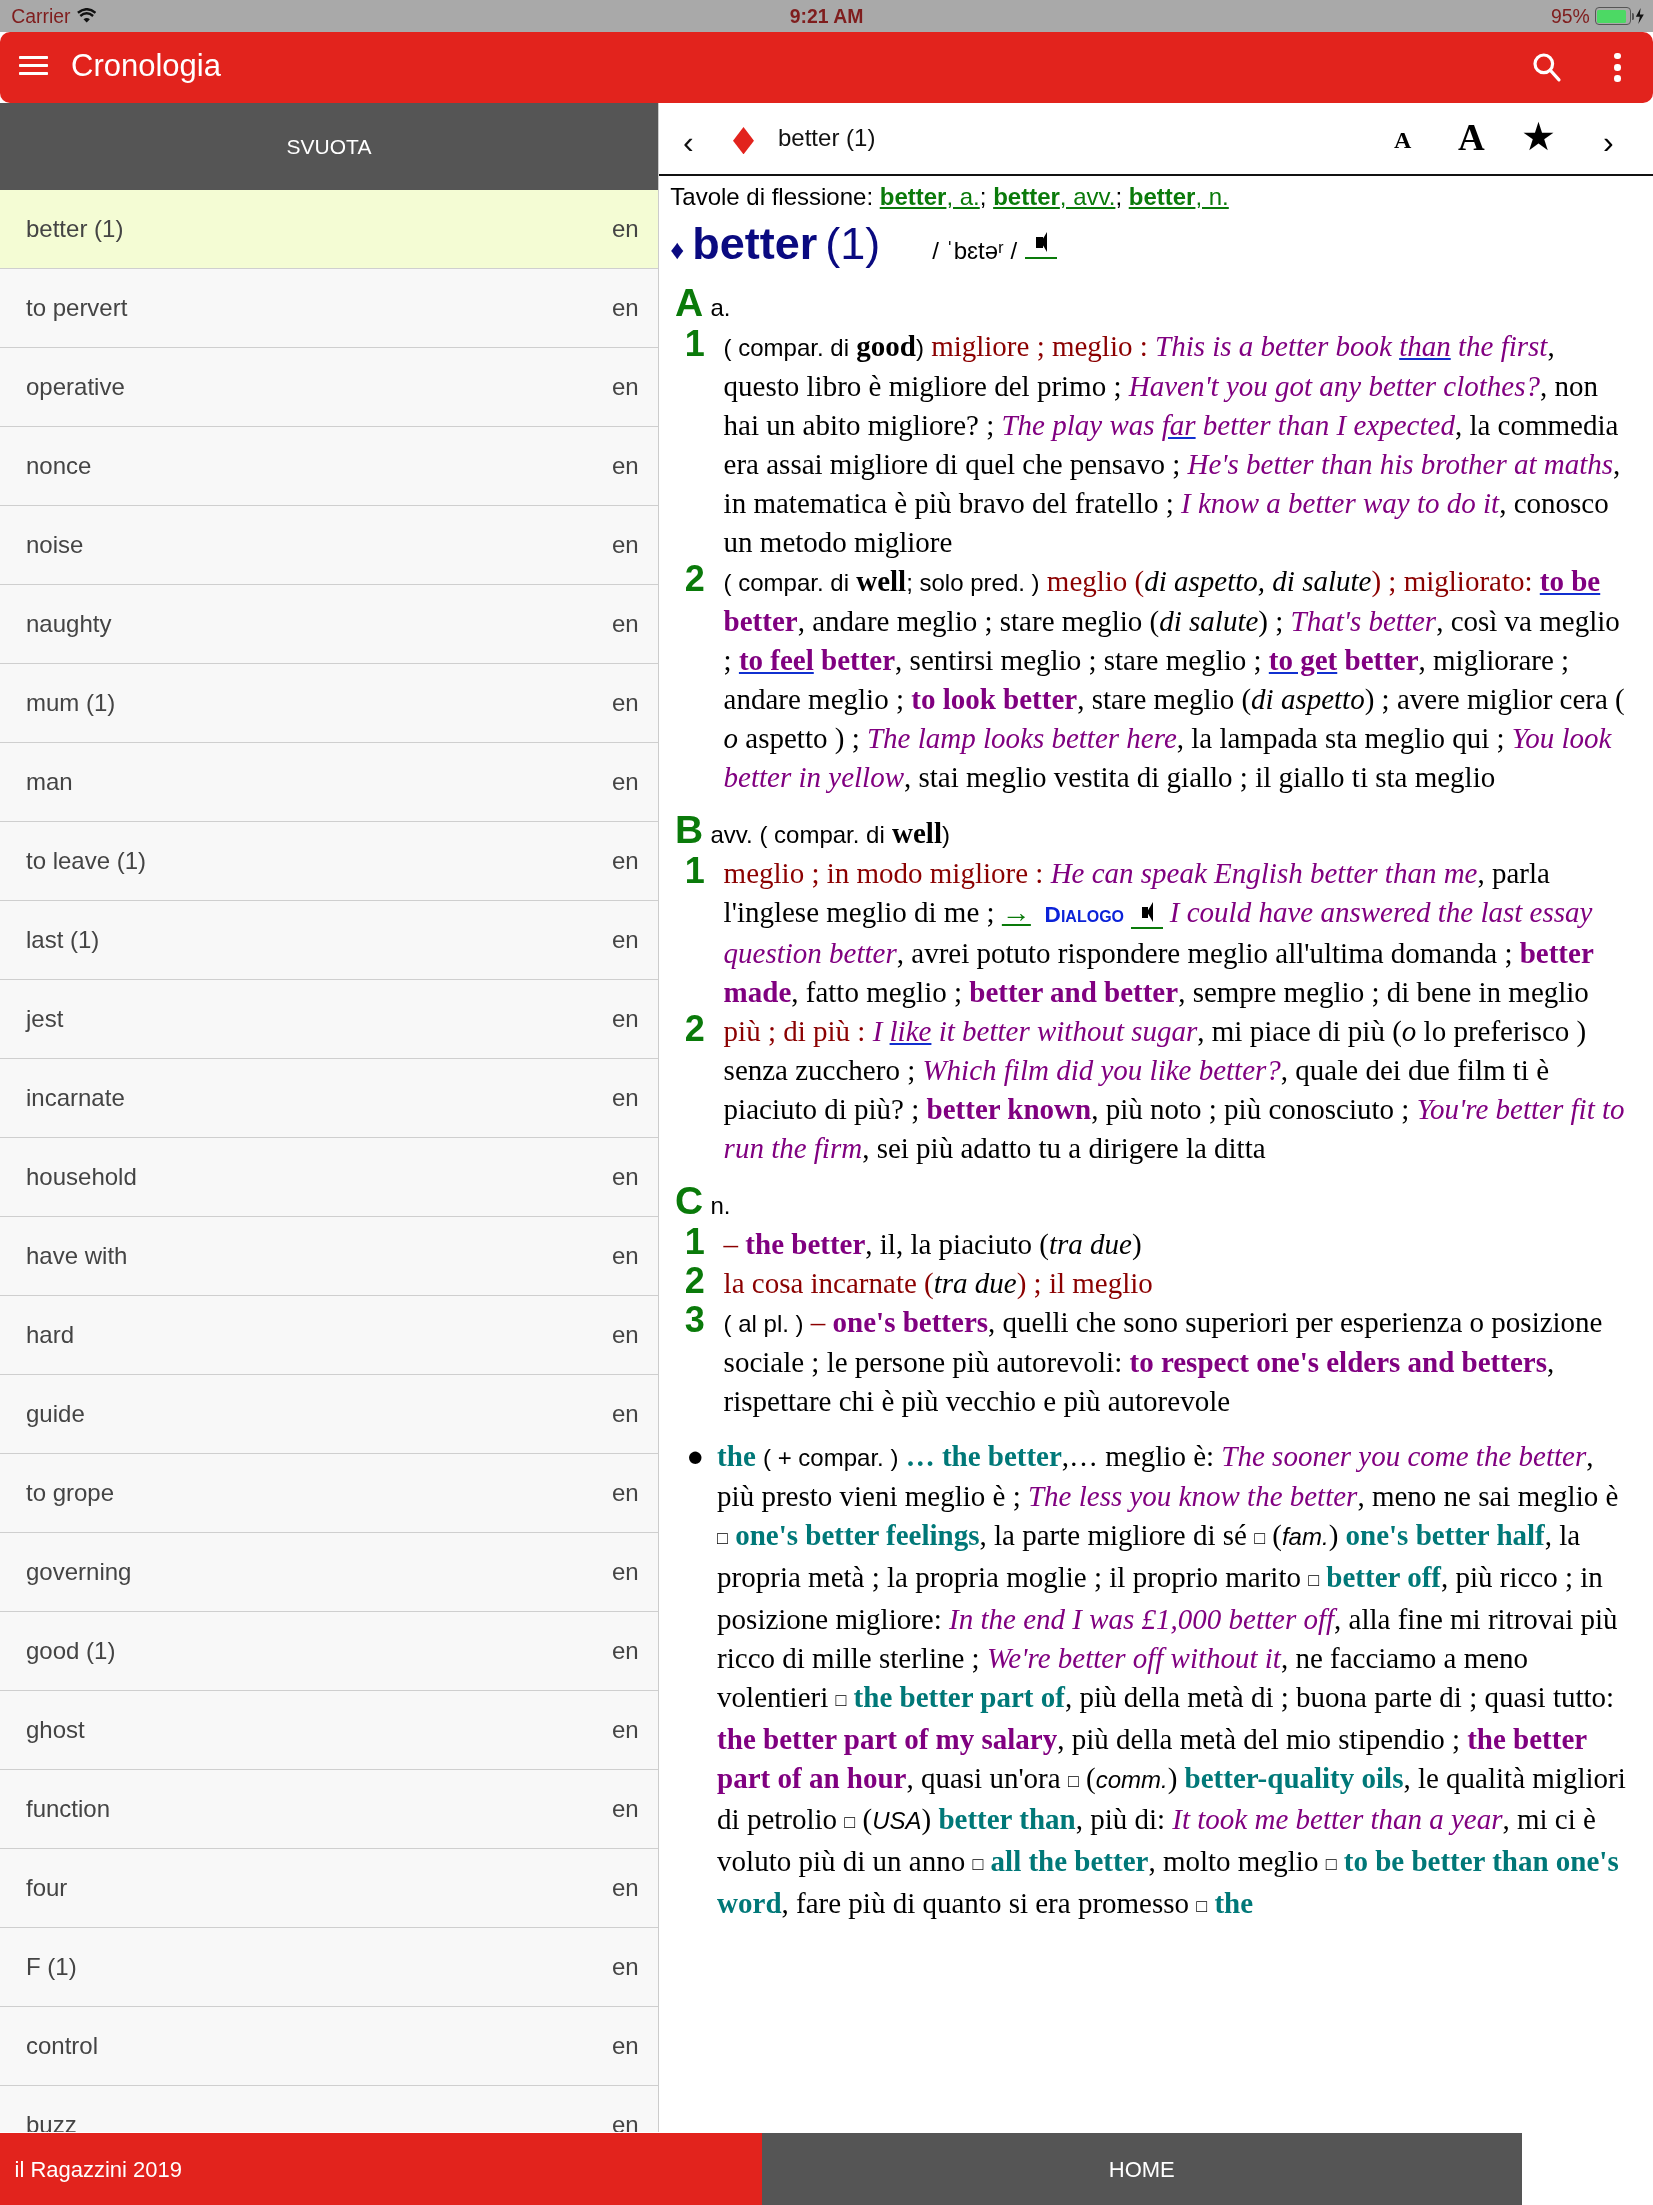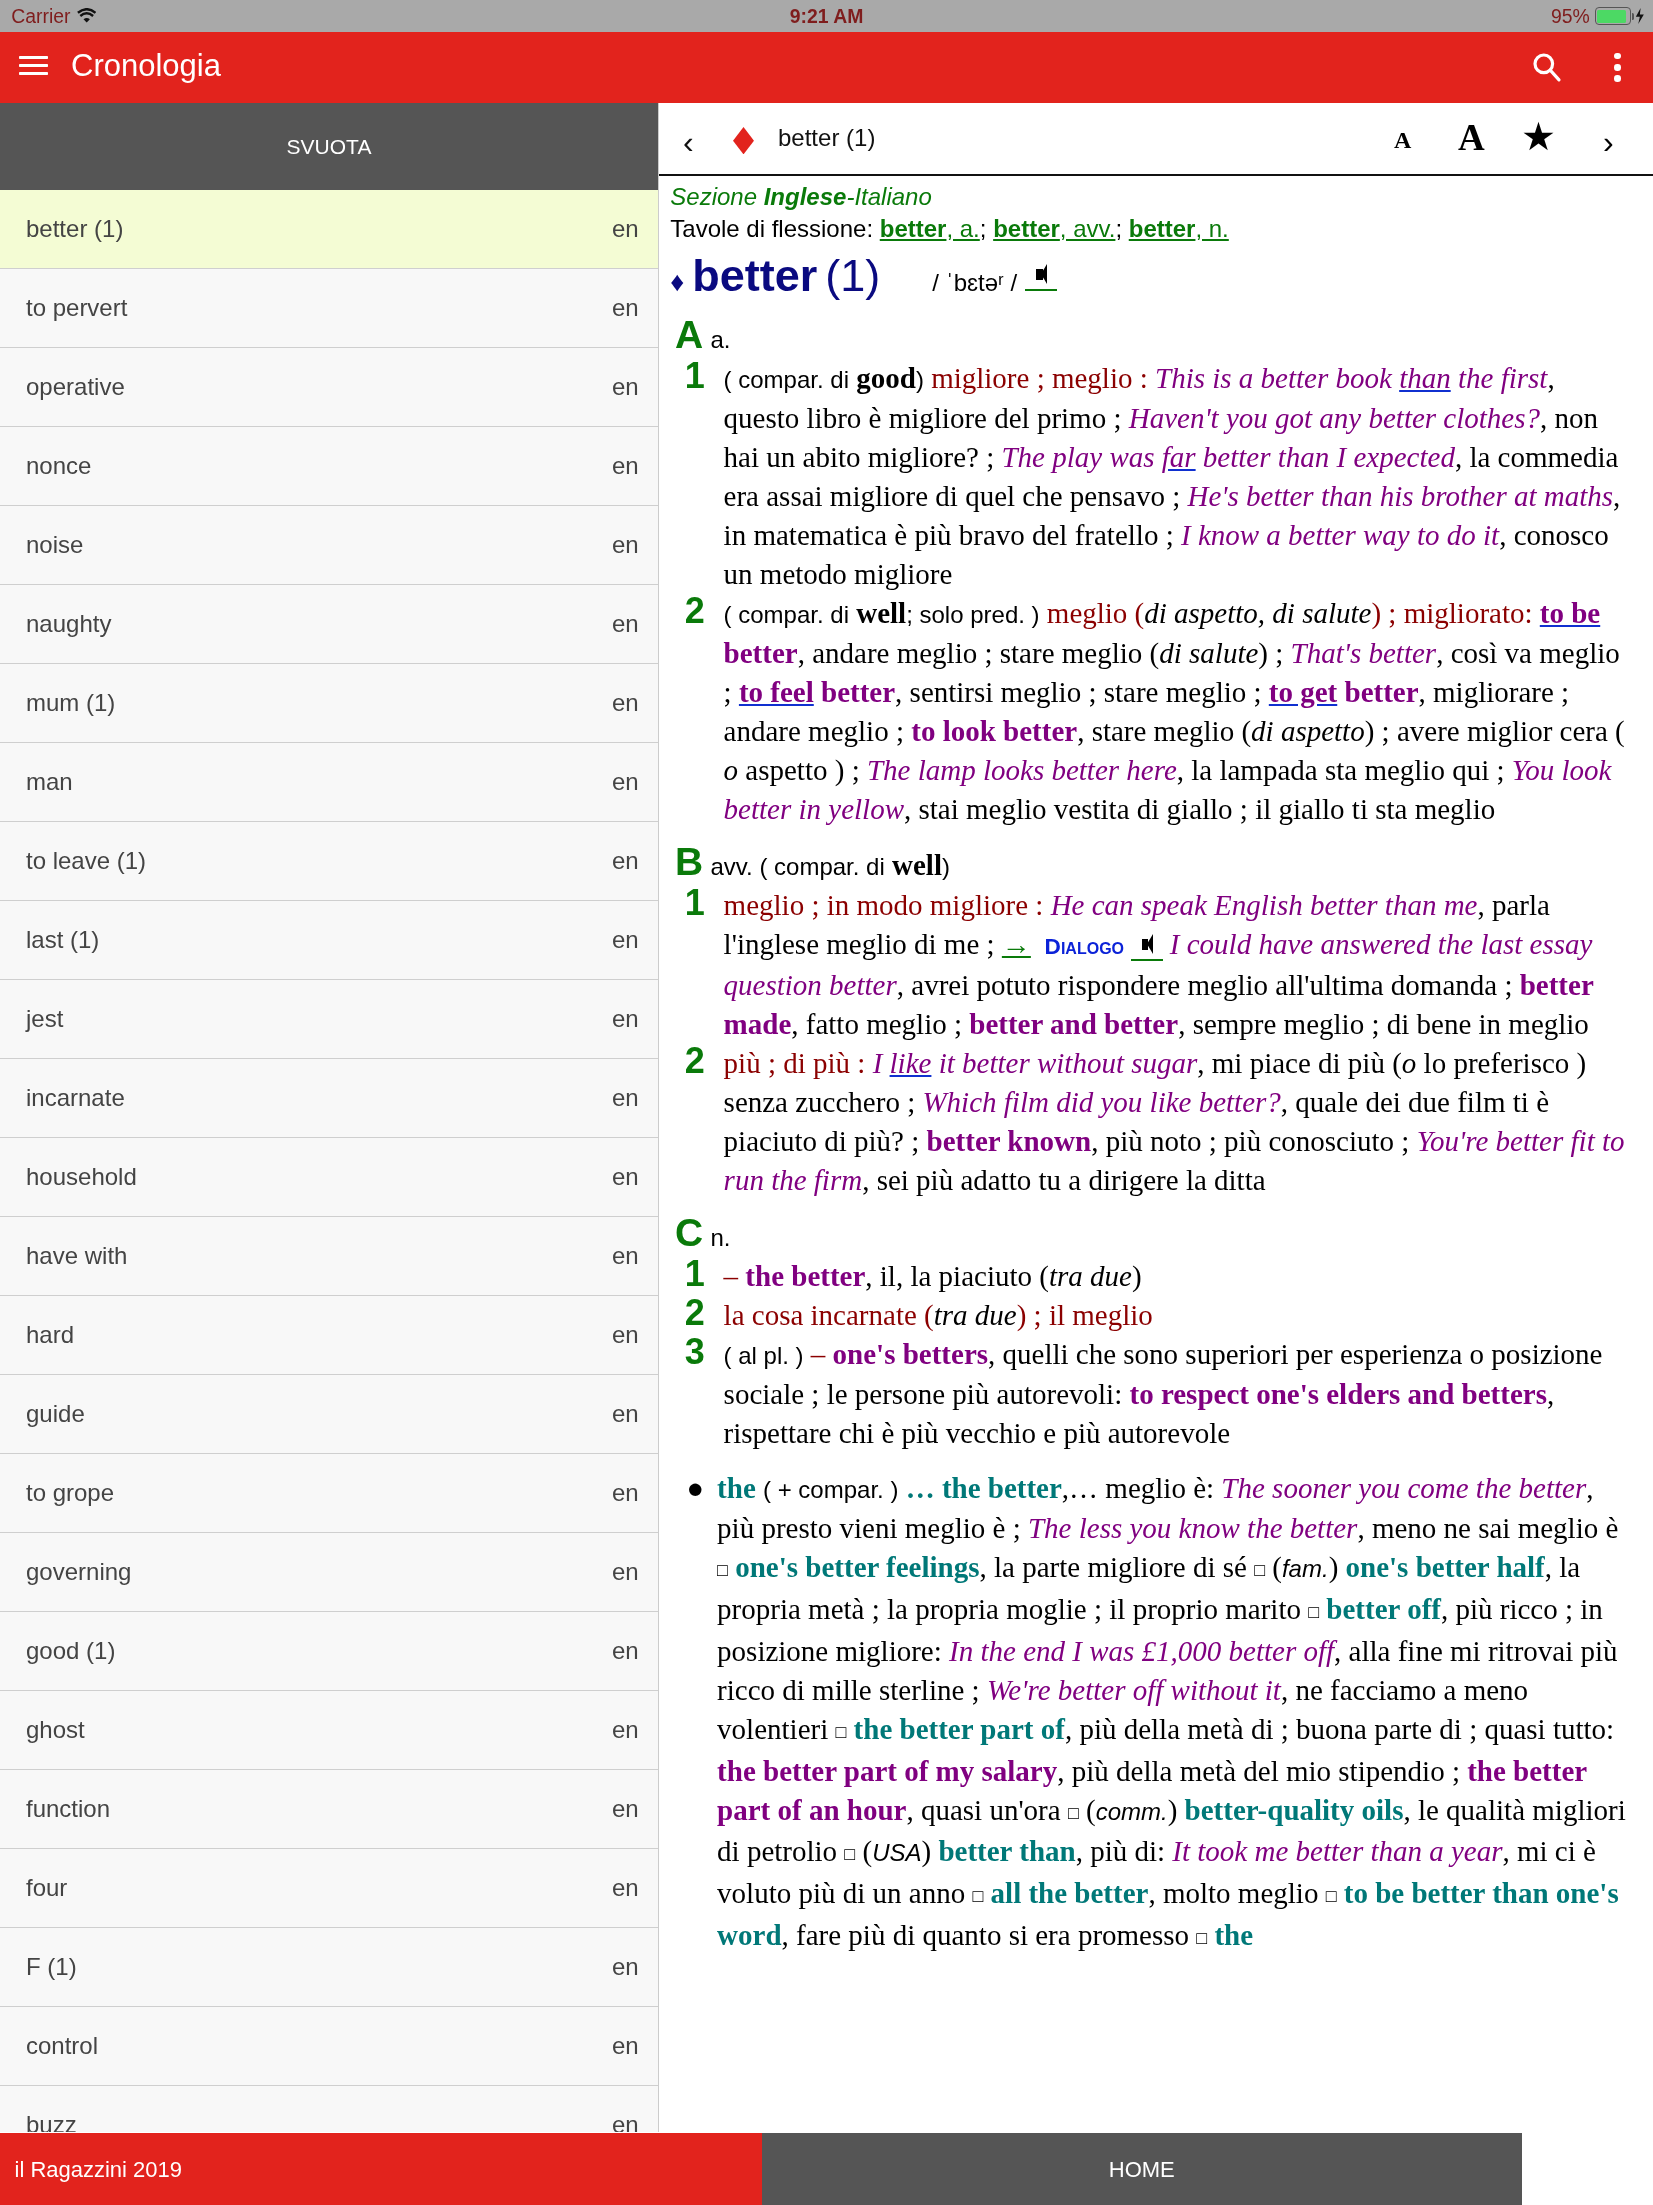--- a/index.html
+++ b/index.html
@@ -7,21 +7,21 @@
   body { position: relative; font-family: "Liberation Sans", sans-serif; }
 
   .statusbar { position: absolute; left: 0; top: 0; width: 1653px; height: 32px; background: #a9a9a9; color: #7f1d1d; font-size: 19.4px; }
   .statusbar .carrier { position: absolute; left: 11.3px; top: 4.8px; display: flex; align-items: center; gap: 6.5px; }
   .statusbar .time { position: absolute; left: 0; right: 0; top: 4.8px; text-align: center; font-weight: bold; }
   .statusbar .battery { position: absolute; right: 8px; top: 4.8px; display: flex; align-items: center; gap: 4.8px; }
   .bat-shell { width: 36px; height: 18px; border: 1.6px solid #555; border-radius: 4px; padding: 1.6px; position: relative; }
   .bat-fill { width: 95%; height: 100%; background: #4cd964; border-radius: 1.6px; }
   .bat-tip { position: absolute; right: -4.8px; top: 4.8px; width: 2.4px; height: 6.5px; background: #555; border-radius: 0 1.6px 1.6px 0; }
 
-  .appbar { position: absolute; left: 0; top: 32px; width: 1653px; height: 71px; background: #e2231d; color: #fff; }
+  .appbar { position: absolute; left: 0; top: 32px; width: 1653px; height: 71px; background: #e2231d; color: #fff; border-radius: 10px; }
   .appbar .menu { position: absolute; left: 19.4px; top: 21px; width: 29px; height: 29px; }
   .appbar .menu span { display: block; height: 3.2px; background: #fff; margin: 3.2px 0 4.8px; border-radius: 0.8px; }
   .appbar .title { position: absolute; left: 71px; top: 16px; font-size: 31px; }
   .appbar .search { position: absolute; right: 90px; top: 19.4px; width: 32px; height: 32px; }
   .appbar .more { position: absolute; right: 29px; top: 19.4px; width: 13px; height: 32px; display: flex; flex-direction: column; align-items: center; justify-content: space-between; padding: 1.6px 0; }
   .appbar .more i { display: block; width: 6.5px; height: 6.5px; background: #fff; border-radius: 50%; }
 
   .leftpanel { position: absolute; left: 0; top: 103px; width: 659px; height: 2029px; background: #f8f8f8; overflow: hidden; border-right: 1.6px solid #ccc; }
   .svuota { height: 87px; background: #555; color: #fff; font-size: 21px; display: flex; align-items: center; justify-content: center; cursor: pointer; }
   .hist-item { height: 79px; border-bottom: 1.6px solid #cfcfcf; display: flex; align-items: center; justify-content: space-between; padding: 0 19.4px 0 26px; color: #444; font-size: 24px; background: #f8f8f8; }
@@ -230,24 +230,20 @@
         <path d="M13 0 L26 17 L13 34 L0 17 Z" fill="#e2231d"></path>
       </svg>
     <span class="word">better (1)</span>
     <span class="font-small">A</span>
     <span class="font-large">A</span>
     <span class="star">★</span>
     <span class="fwd">›</span>
   </div>
 
   <div class="entry">
-    <div class="sezione">
-      <span>Sezione</span>
-      <b>Inglese</b><span>-Italiano</span>
-    </div>
     <div class="tavole">
       <span>Tavole di flessione:</span>
       <a><b>better</b><span>, a.</span></a>;
       <a><b>better</b><span>, avv.</span></a>;
       <a><b>better</b><span>, n.</span></a>
     </div>
 
     <div class="headword">
       <span class="dia">♦</span>
       <span class="hw">better</span>

